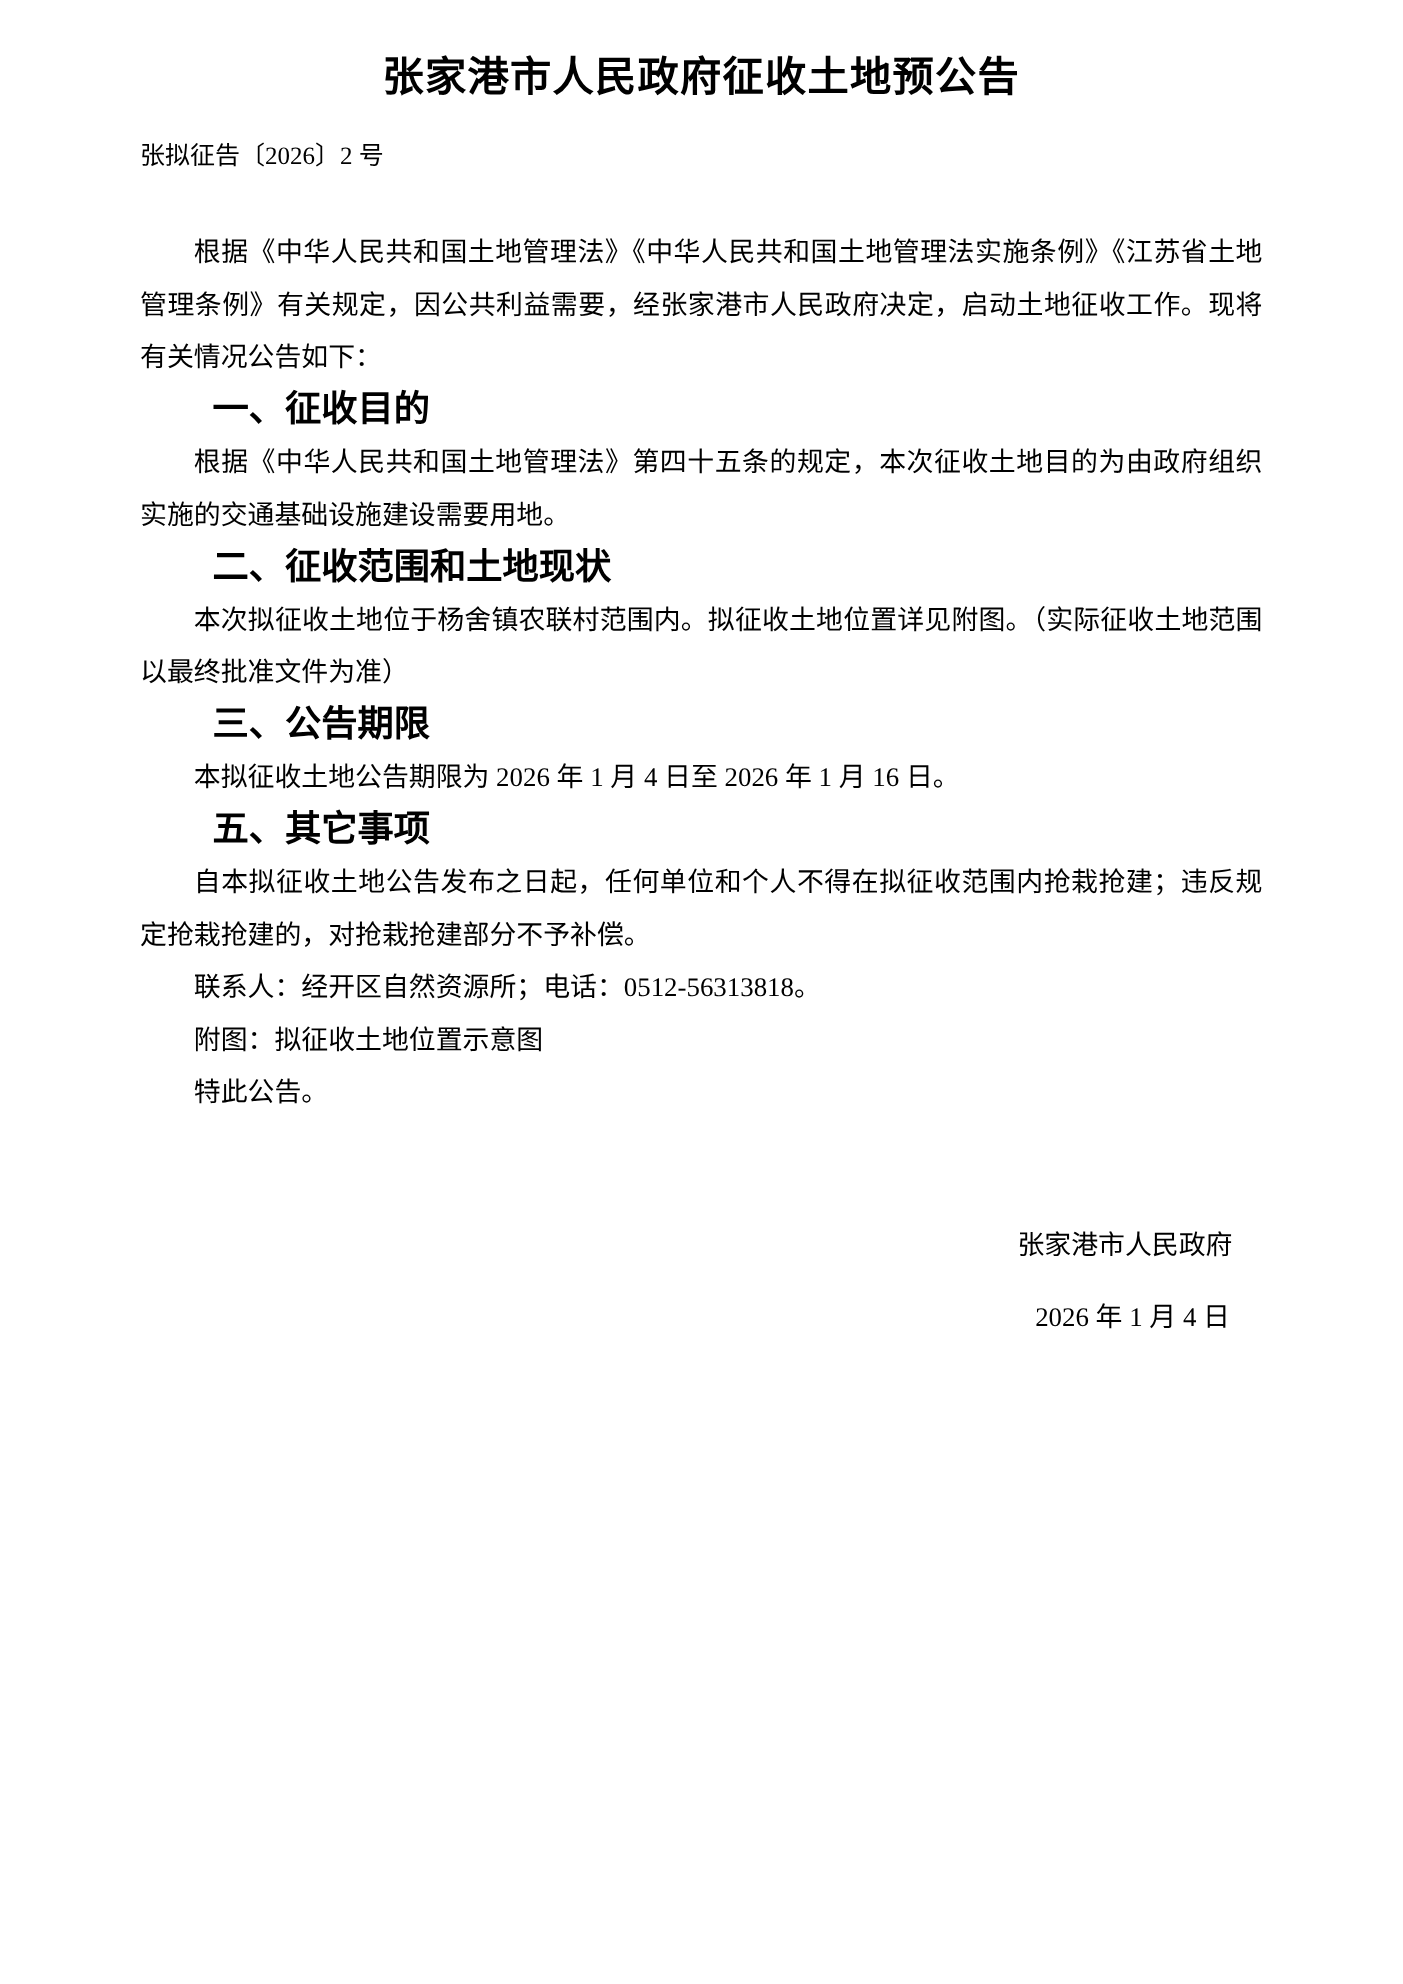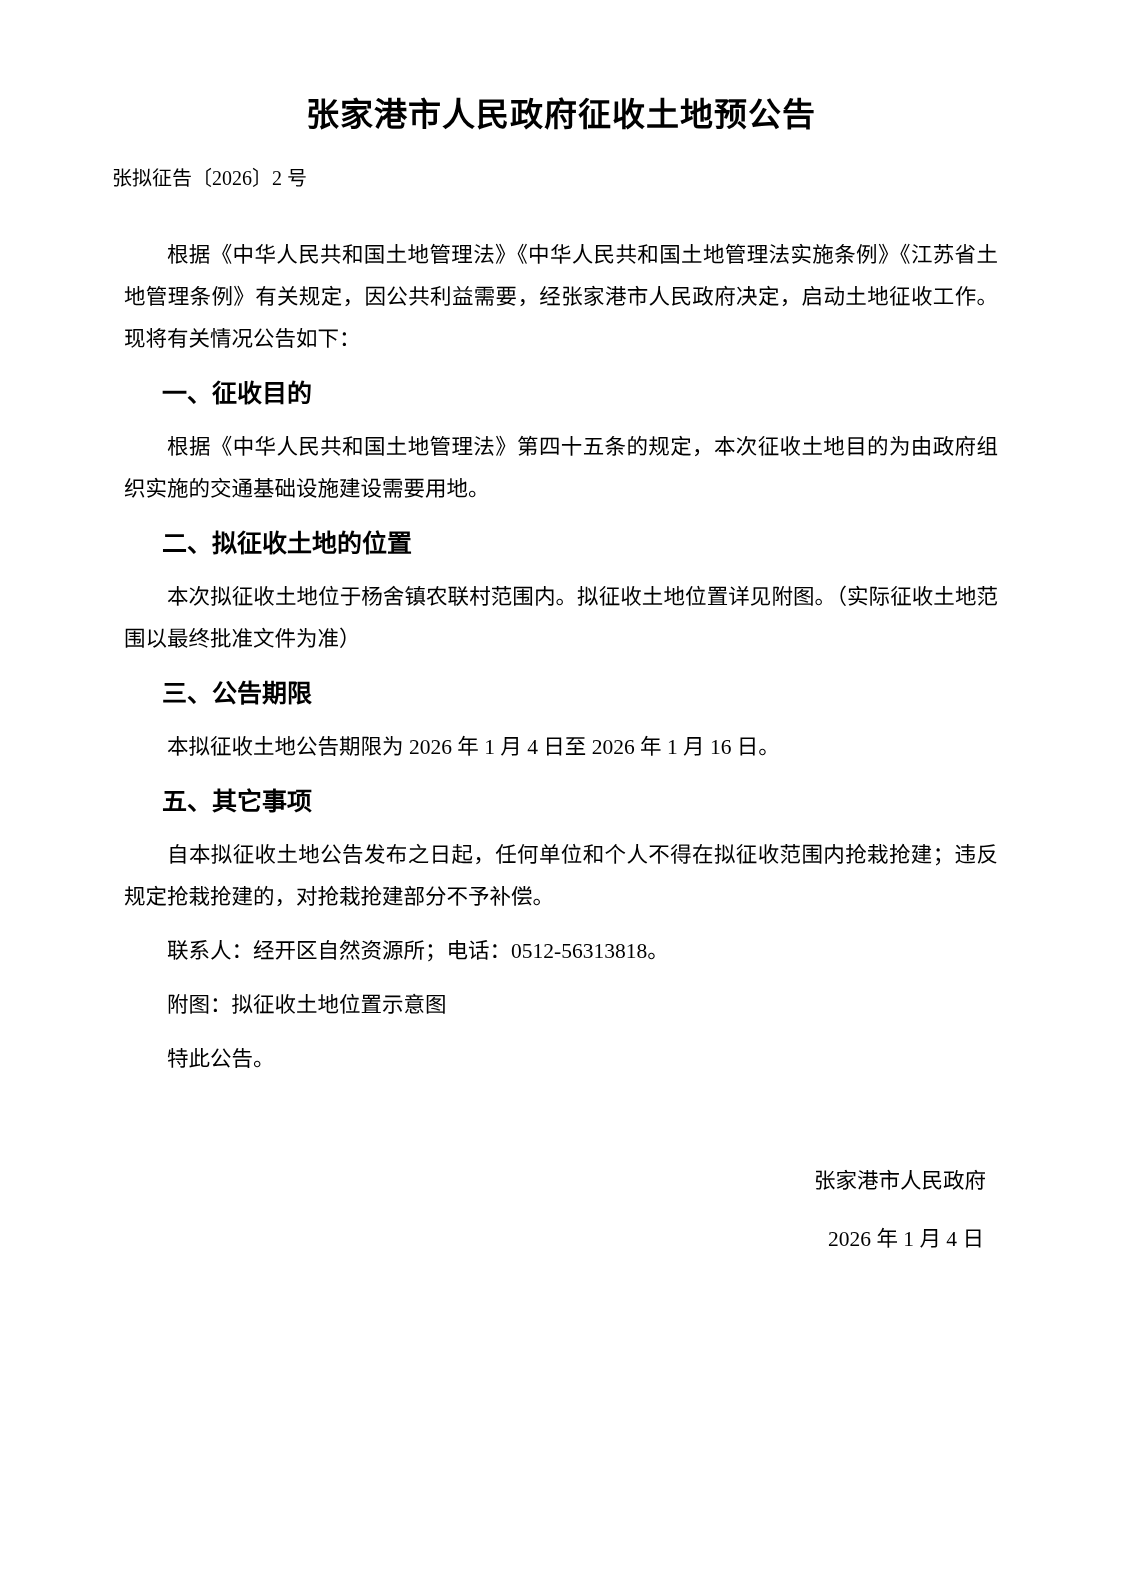--- a/index.html
+++ b/index.html
@@ -11,21 +11,21 @@
     width: 1122px;
     height: 1587px;
     color: #000000;
     font-family: "Liberation Serif", "DejaVu Serif", serif;
     overflow: hidden;
   }
   .page {
     box-sizing: border-box;
     width: 1122px;
     height: 1587px;
-    padding: 92px 112px 0 112px;
+    padding: 39px 112px 0 112px;
     background: #ffffff;
   }
   .doc-title {
     margin: 0;
     text-align: center;
     font-family: "Liberation Sans", "DejaVu Sans", sans-serif;
     font-weight: 700;
     font-size: 33px;
     line-height: 46px;
     letter-spacing: 1px;
@@ -35,26 +35,26 @@
     font-size: 20px;
     line-height: 28px;
   }
   .doc-body {
     margin-top: 42px;
     font-size: 21.5px;
     line-height: 42px;
     text-align: justify;
   }
   .para {
-    margin: 12px;
+    margin: 0;
     text-indent: 2em;
   }
   .section-heading {
     margin: 0;
-    font-size: 25px;
+    font-size: 29px;
     line-height: 42px;
     font-family: "Liberation Sans", "DejaVu Sans", sans-serif;
     font-weight: 700;
     text-indent: 2em;
   }
   .signature-block {
     margin-top: 80px;
     text-align: right;
     padding-right: 8px;
     font-size: 21.5px;
@@ -77,21 +77,21 @@
 
   <p class="doc-number">张拟征告〔2026〕2 号</p>
 
   <div class="doc-body">
 
     <p class="para">根据《中华人民共和国土地管理法》《中华人民共和国土地管理法实施条例》《江苏省土地管理条例》有关规定，因公共利益需要，经张家港市人民政府决定，启动土地征收工作。现将有关情况公告如下：</p>
 
     <div id="sections-container">
         <h2 class="section-heading">一、征收目的</h2>
         <p class="para">根据《中华人民共和国土地管理法》第四十五条的规定，本次征收土地目的为由政府组织实施的交通基础设施建设需要用地。</p>
-        <h2 class="section-heading">二、拟征收土地的位置</h2>
+        <h2 class="section-heading">二、征收范围和土地现状</h2>
         <p class="para">本次拟征收土地位于杨舍镇农联村范围内。拟征收土地位置详见附图。（实际征收土地范围以最终批准文件为准）</p>
         <h2 class="section-heading">三、公告期限</h2>
         <p class="para">本拟征收土地公告期限为 2026 年 1 月 4 日至 2026 年 1 月 16 日。</p>
         <h2 class="section-heading">五、其它事项</h2>
         <p class="para">自本拟征收土地公告发布之日起，任何单位和个人不得在拟征收范围内抢栽抢建；违反规定抢栽抢建的，对抢栽抢建部分不予补偿。</p>
         <p class="para">联系人：经开区自然资源所；电话：0512-56313818。</p>
         <p class="para">附图：拟征收土地位置示意图</p>
         <p class="para">特此公告。</p>
       </div>
 

